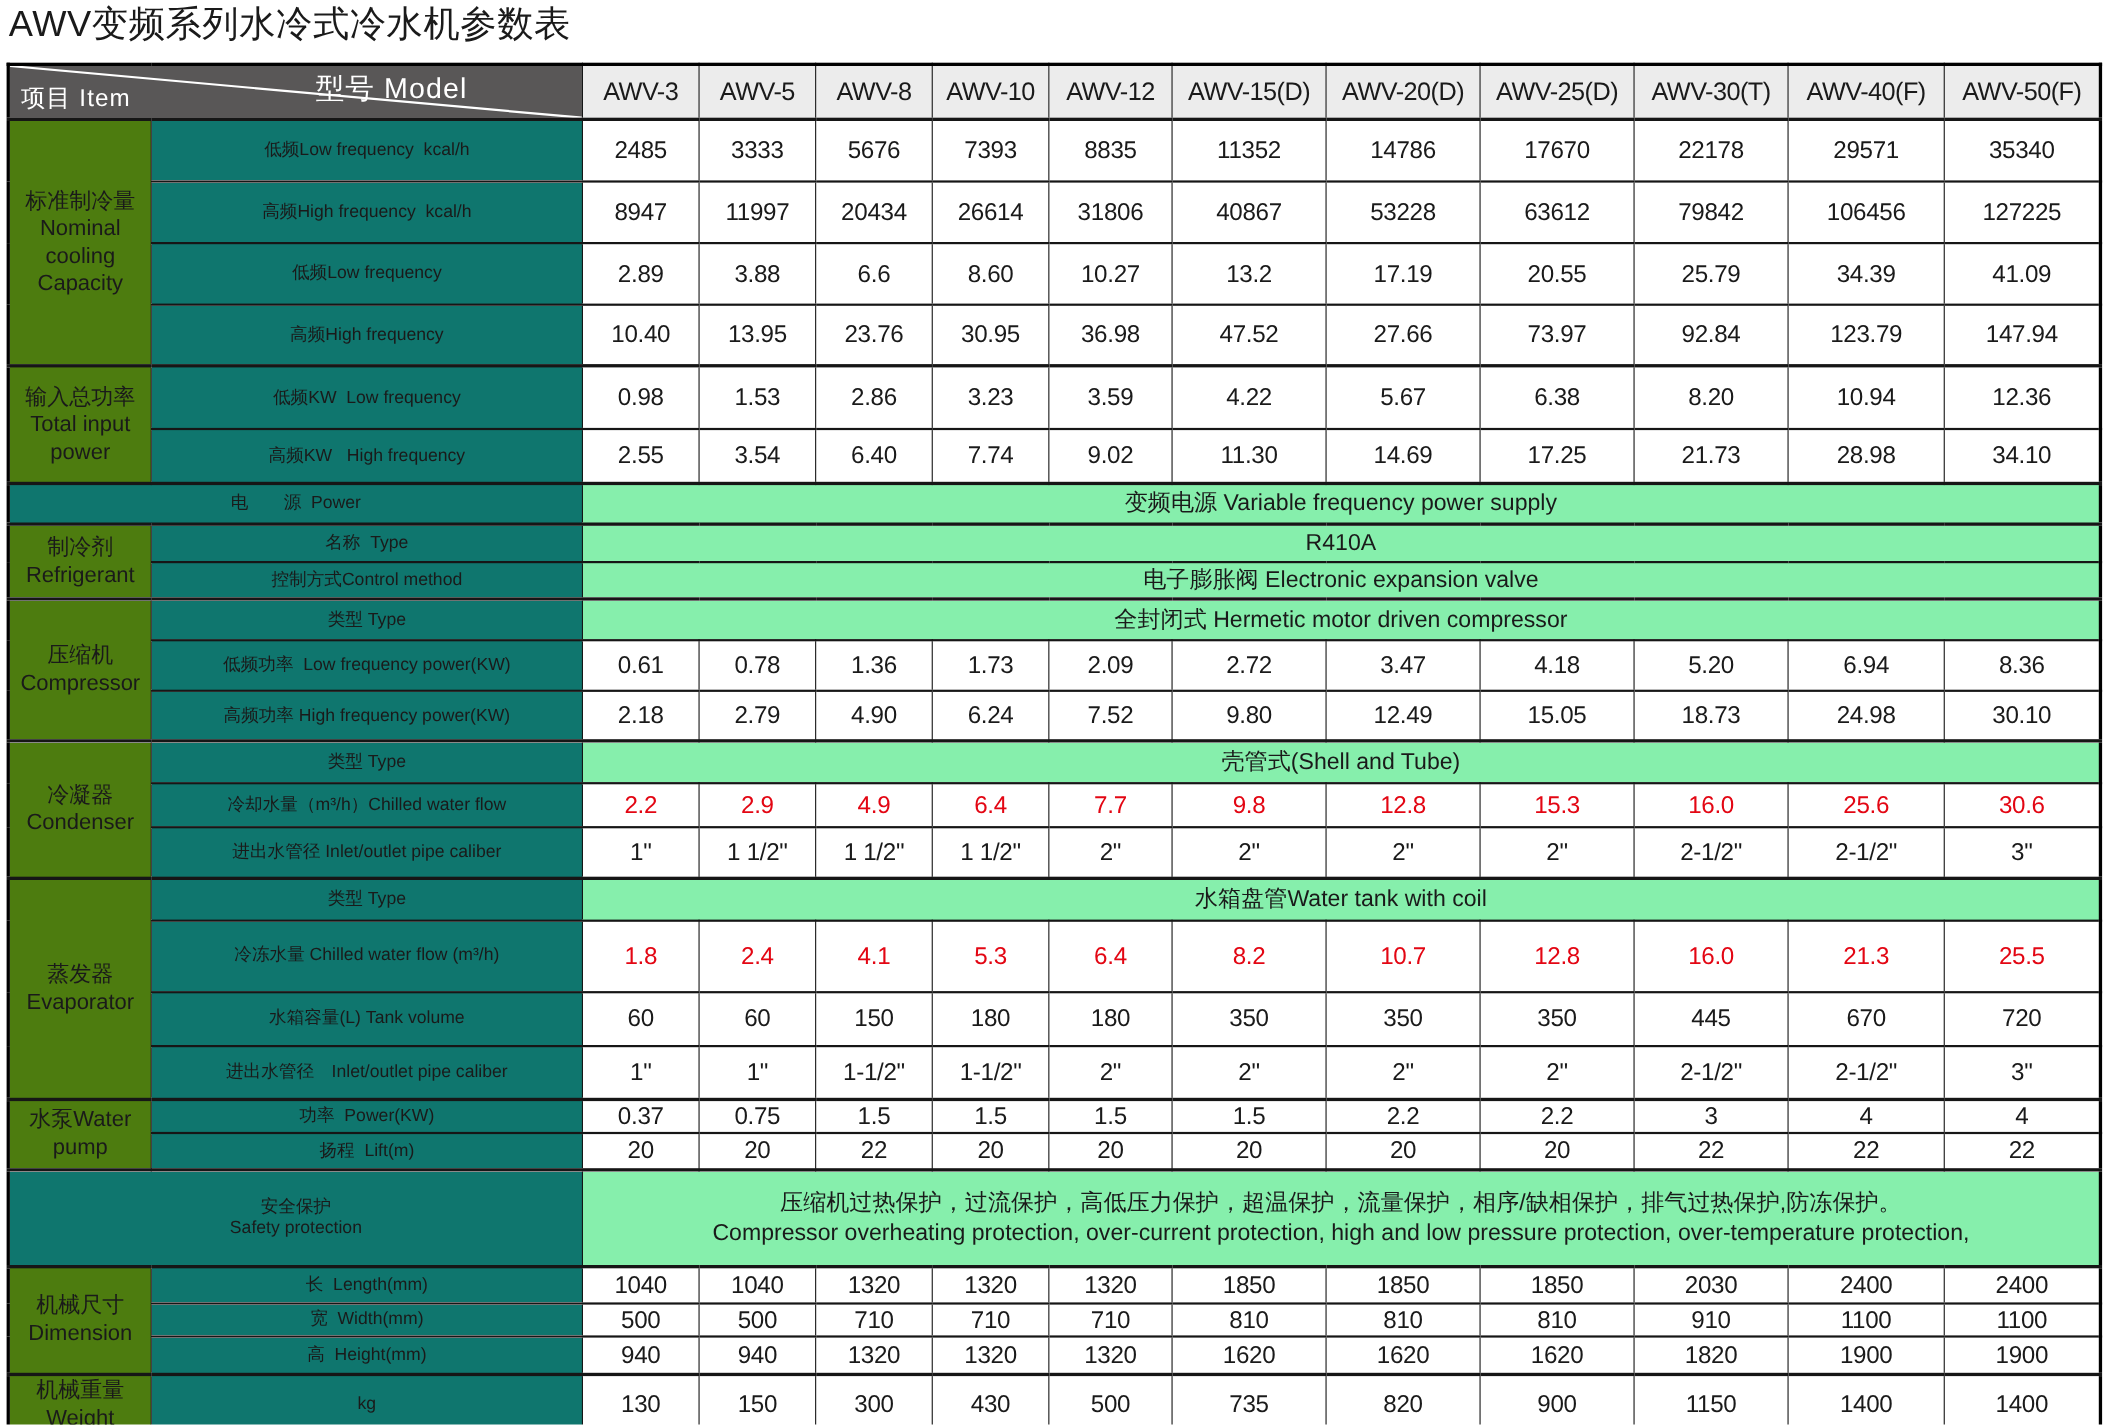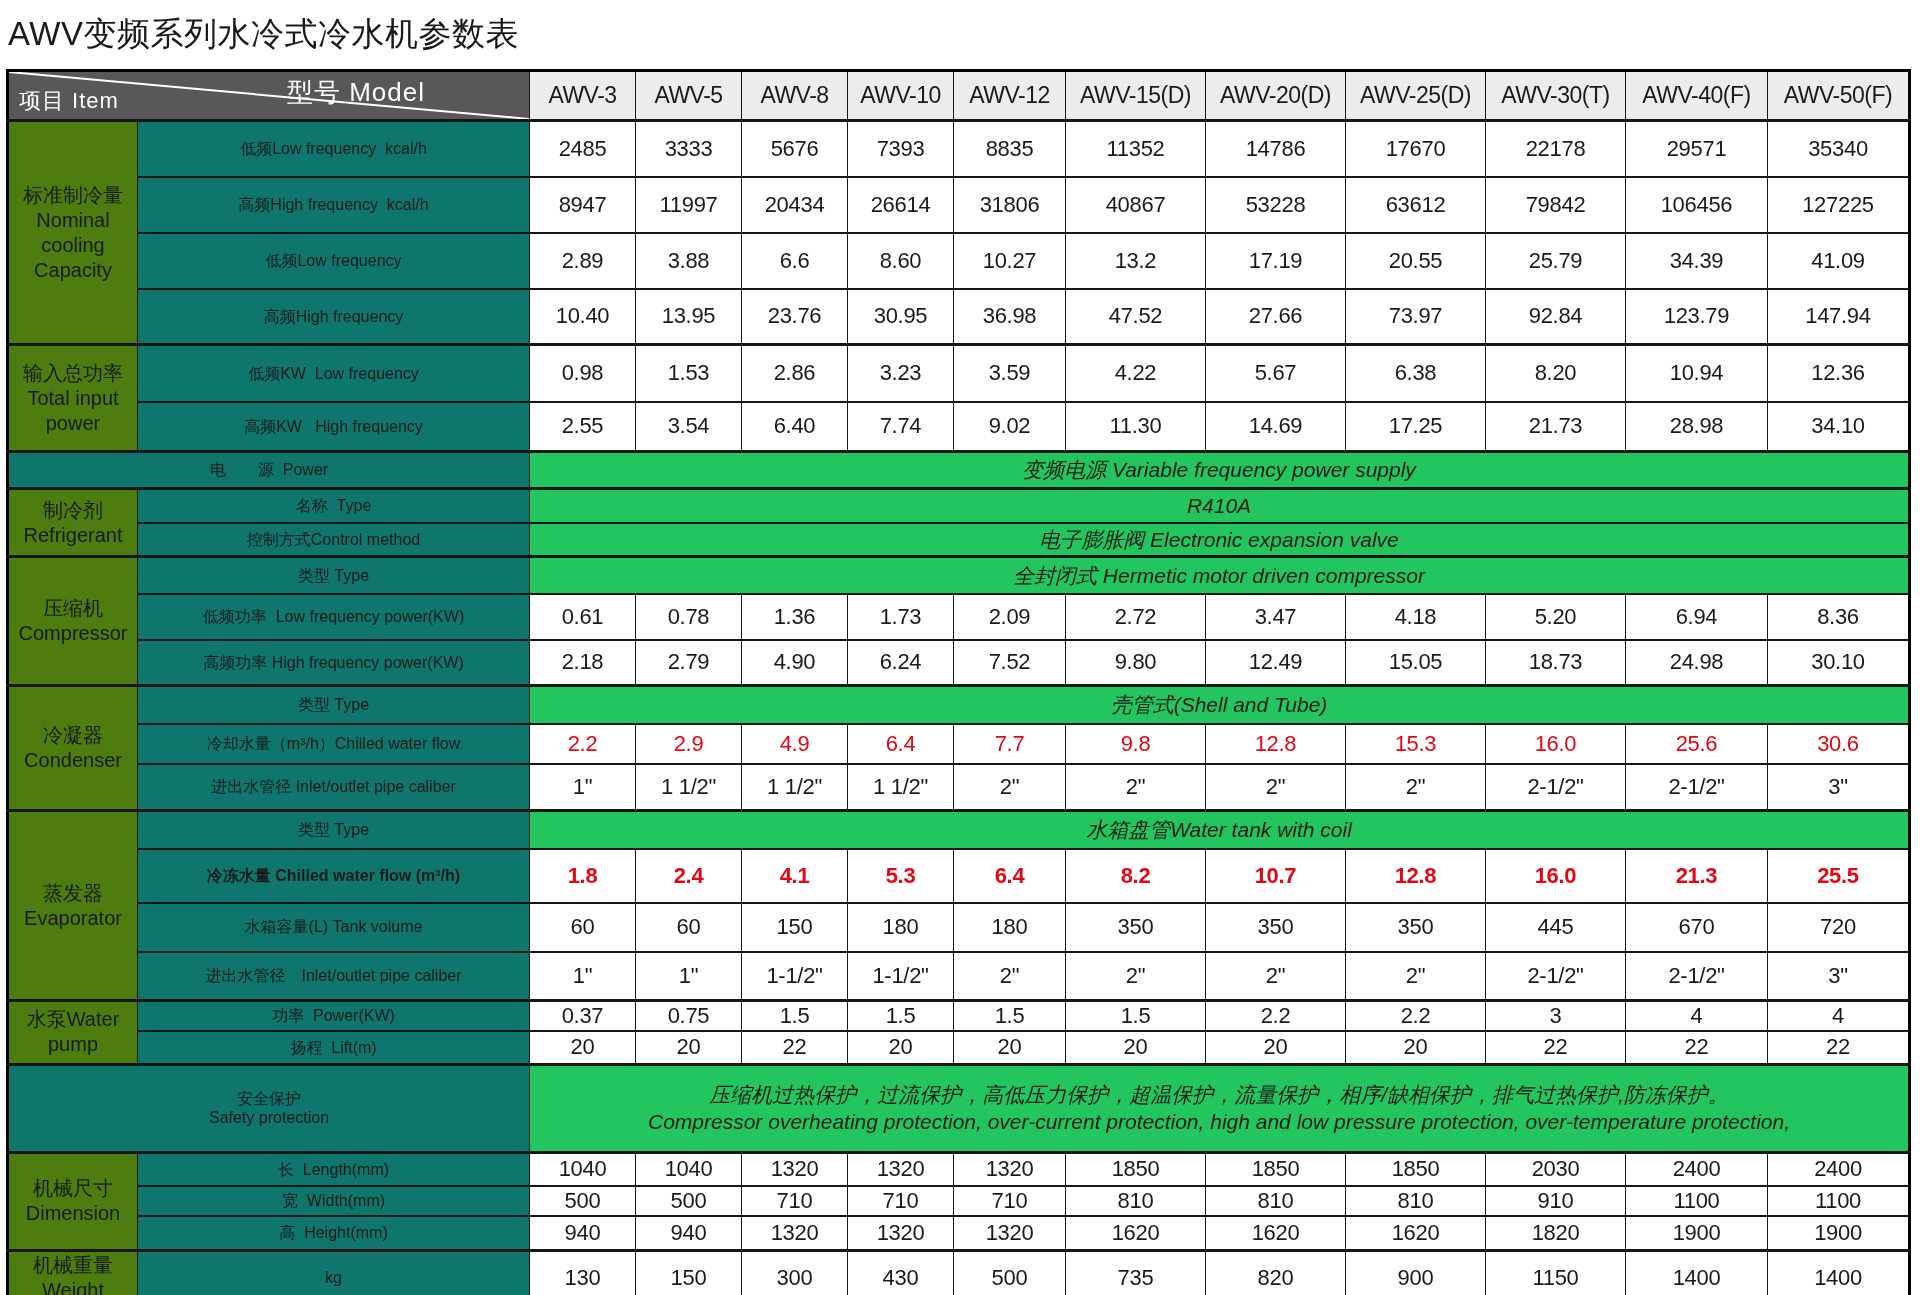--- a/index.html
+++ b/index.html
@@ -8,21 +8,21 @@
     width: 1920px; height: 1295px;
     background: #ffffff;
     font-family: "Liberation Sans", "DejaVu Sans", sans-serif;
     color: #1a1a1a;
     overflow: hidden;
   }
   .page-title {
     display: flex;
     align-items: baseline;
     gap: 52px;
-    margin: 12px 8px 12px 8px;
+    margin: 0 8px 12px 8px;
     font-size: 33px;
     font-weight: normal;
     letter-spacing: 0.5px;
     white-space: nowrap;
     color: #1a1a1a;
   }
   table.spec {
     border-collapse: collapse;
     table-layout: fixed;
     margin-left: 6px;
@@ -78,24 +78,23 @@
     white-space: pre-wrap;
     border-right-width: 2px;
   }
   td.val {
     background: #fff;
     font-size: 22px;
     letter-spacing: -0.3px;
   }
   td.val.red { color: #e30613; }
   td.span {
-    background: #22c55e;
+    background: #86efac;
     font-size: 21px;
     line-height: 1.3;
-    font-style: italic;
   }
 </style>
 </head>
 <body>
 
 <div class="page-title">
   <span>AWV变频系列水冷式冷水机参数表</span>
 </div>
 
 <table class="spec" id="spec-table">
@@ -300,21 +299,21 @@
         <td class="val">2"</td>
         <td class="val">2-1/2"</td>
         <td class="val">2-1/2"</td>
         <td class="val">3"</td>
       </tr>
       <tr class="gstart" style="height: 38px;">
         <td rowspan="4" class="glabel">蒸发器 Evaporator</td>
         <td class="ilabel">类型 Type</td>
         <td colspan="11" class="span">水箱盘管Water tank with coil</td>
       </tr>
-      <tr style="height: 54px; font-weight: bold;">
+      <tr style="height: 65px;">
         <td class="ilabel">冷冻水量 Chilled water flow (m³/h)</td>
         <td class="val red">1.8</td>
         <td class="val red">2.4</td>
         <td class="val red">4.1</td>
         <td class="val red">5.3</td>
         <td class="val red">6.4</td>
         <td class="val red">8.2</td>
         <td class="val red">10.7</td>
         <td class="val red">12.8</td>
         <td class="val red">16.0</td>

